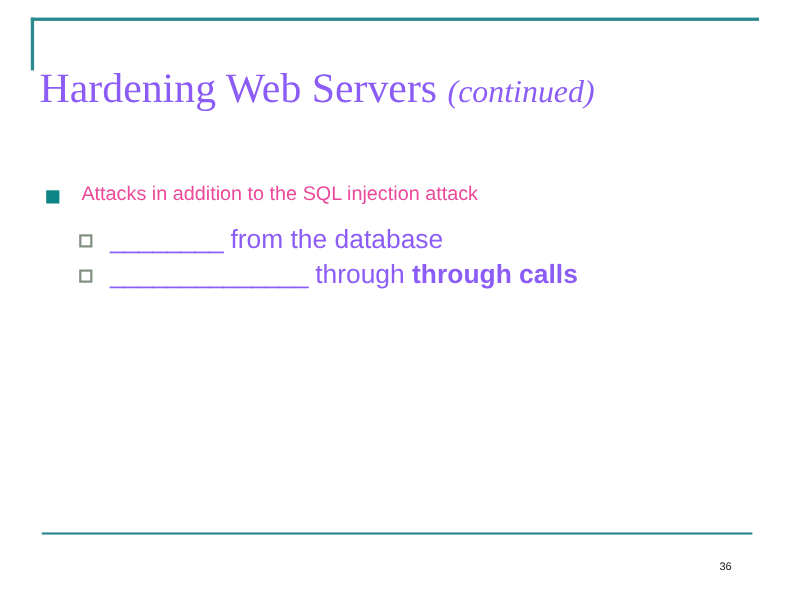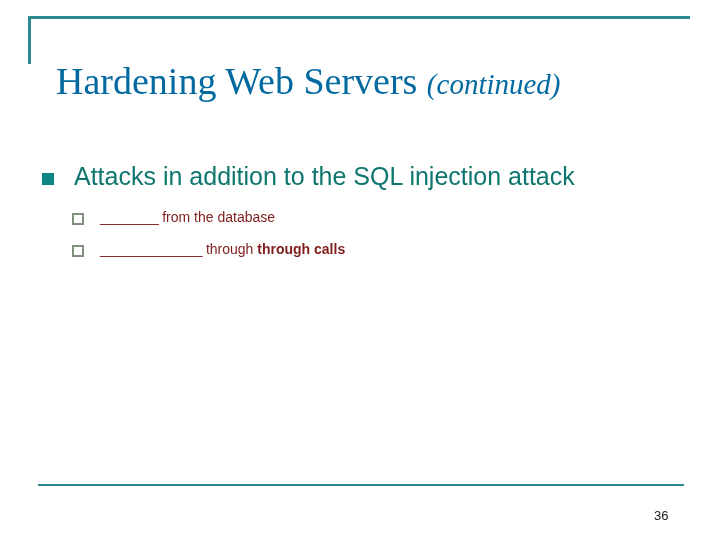--- a/index.html
+++ b/index.html
@@ -32,24 +32,24 @@
     left: 28px;
     top: 16px;
     width: 3px;
     height: 48px;
     background: #2b8a8f;
   }
 
   
   .title {
     position: absolute;
-    left: 56px;
+    left: 36px;
     top: 58px;
     width: 640px;
-    color: #0369a1;
+    color: #8b5cf6;
     font-family: "Liberation Serif", serif;
     font-size: 38px;
     line-height: 46px;
     white-space: nowrap;
   }
   .title .cont {
     font-style: italic;
     font-size: 29px;
   }
 
@@ -58,44 +58,44 @@
     position: absolute;
     left: 42px;
     top: 160px;
     width: 650px;
     color: #000000;
   }
 
   .lvl1 {
     position: relative;
     padding-left: 32px;
-    font-size: 25px;
+    font-size: 18px;
     line-height: 33px;
-    color: #0f766e;
+    color: #ec4899;
   }
   .lvl1 .sq {
     position: absolute;
     left: 0px;
     top: 13px;
     width: 12px;
     height: 12px;
     background: #0e8585;
   }
 
   .sublist {
     margin-top: 9px;
     padding-left: 28px;
   }
   .lvl2 {
     position: relative;
     padding-left: 30px;
-    font-size: 14px;
+    font-size: 24px;
     line-height: 31px;
     margin-bottom: 1px;
-    color: #7f1d1d;
+    color: #8b5cf6;
   }
   .lvl2 .sq-hollow {
     position: absolute;
     left: 2px;
     top: 11px;
     width: 8px;
     height: 8px;
     border: 2px solid #808f80;
     background: #ffffff;
     box-sizing: content-box;
@@ -122,21 +122,21 @@
     top: 509px;
     font-size: 11.5px;
     line-height: 14px;
     color: #1a1a1a;
     white-space: nowrap;
   }
   .footer-page {
     position: absolute;
     left: 654px;
     top: 509px;
-    font-size: 13px;
+    font-size: 10px;
     line-height: 14px;
     color: #1a1a1a;
   }
 </style>
 </head>
 <body>
 
 <div id="slide">
 
   <div class="rule-top"></div>

